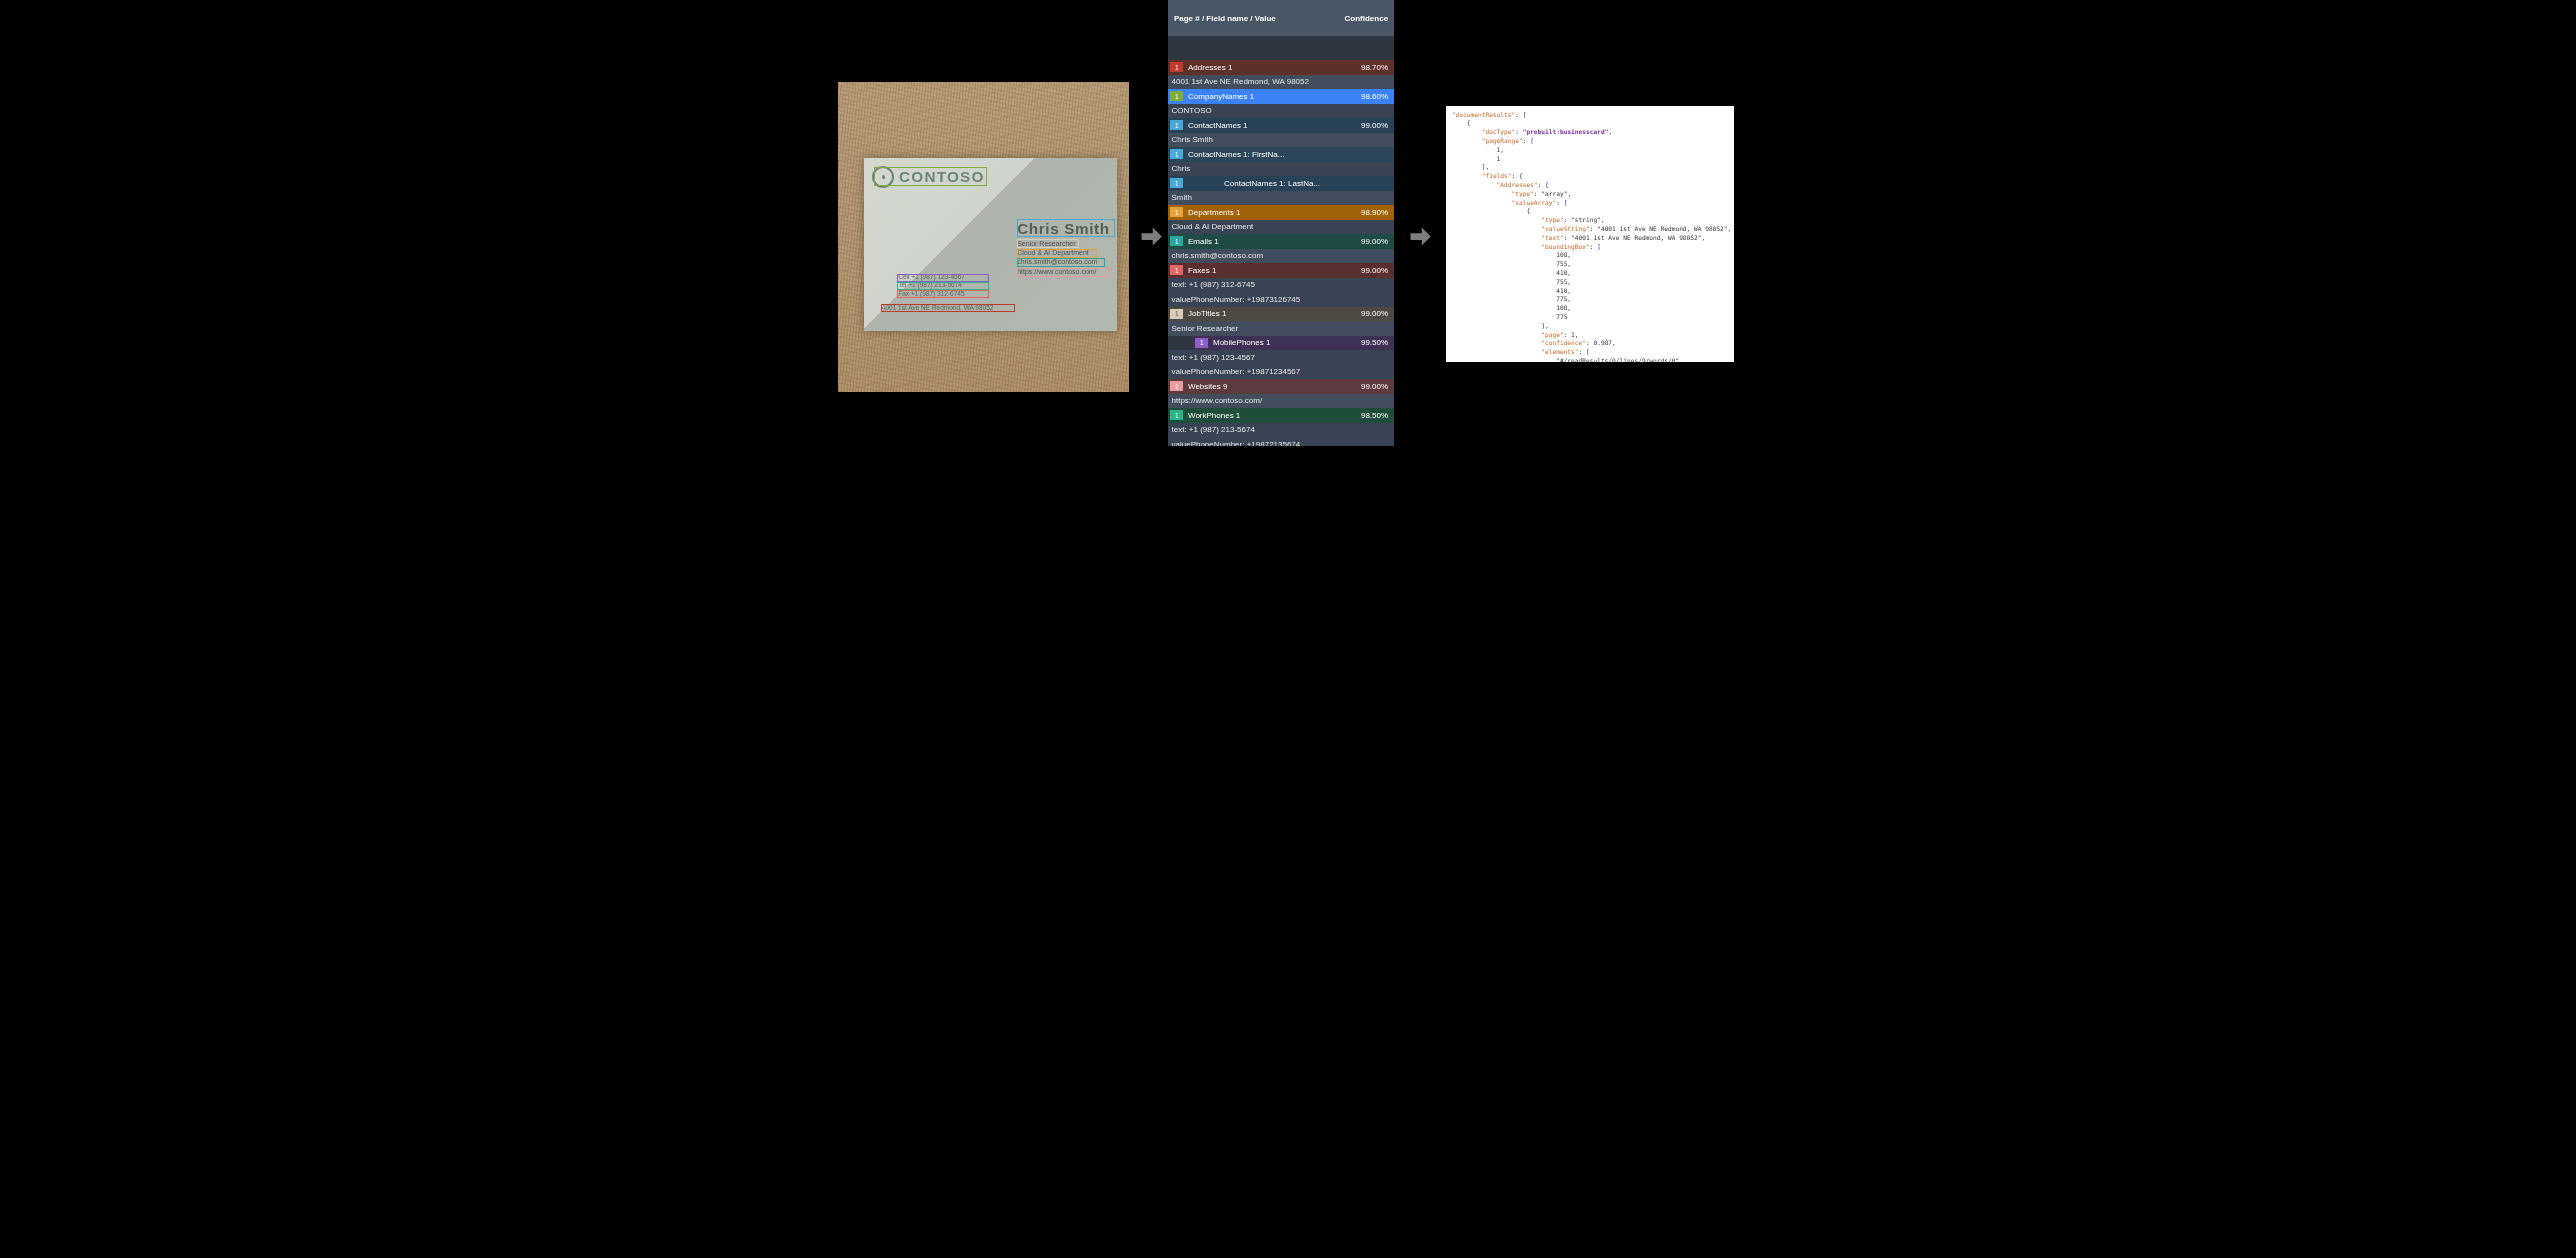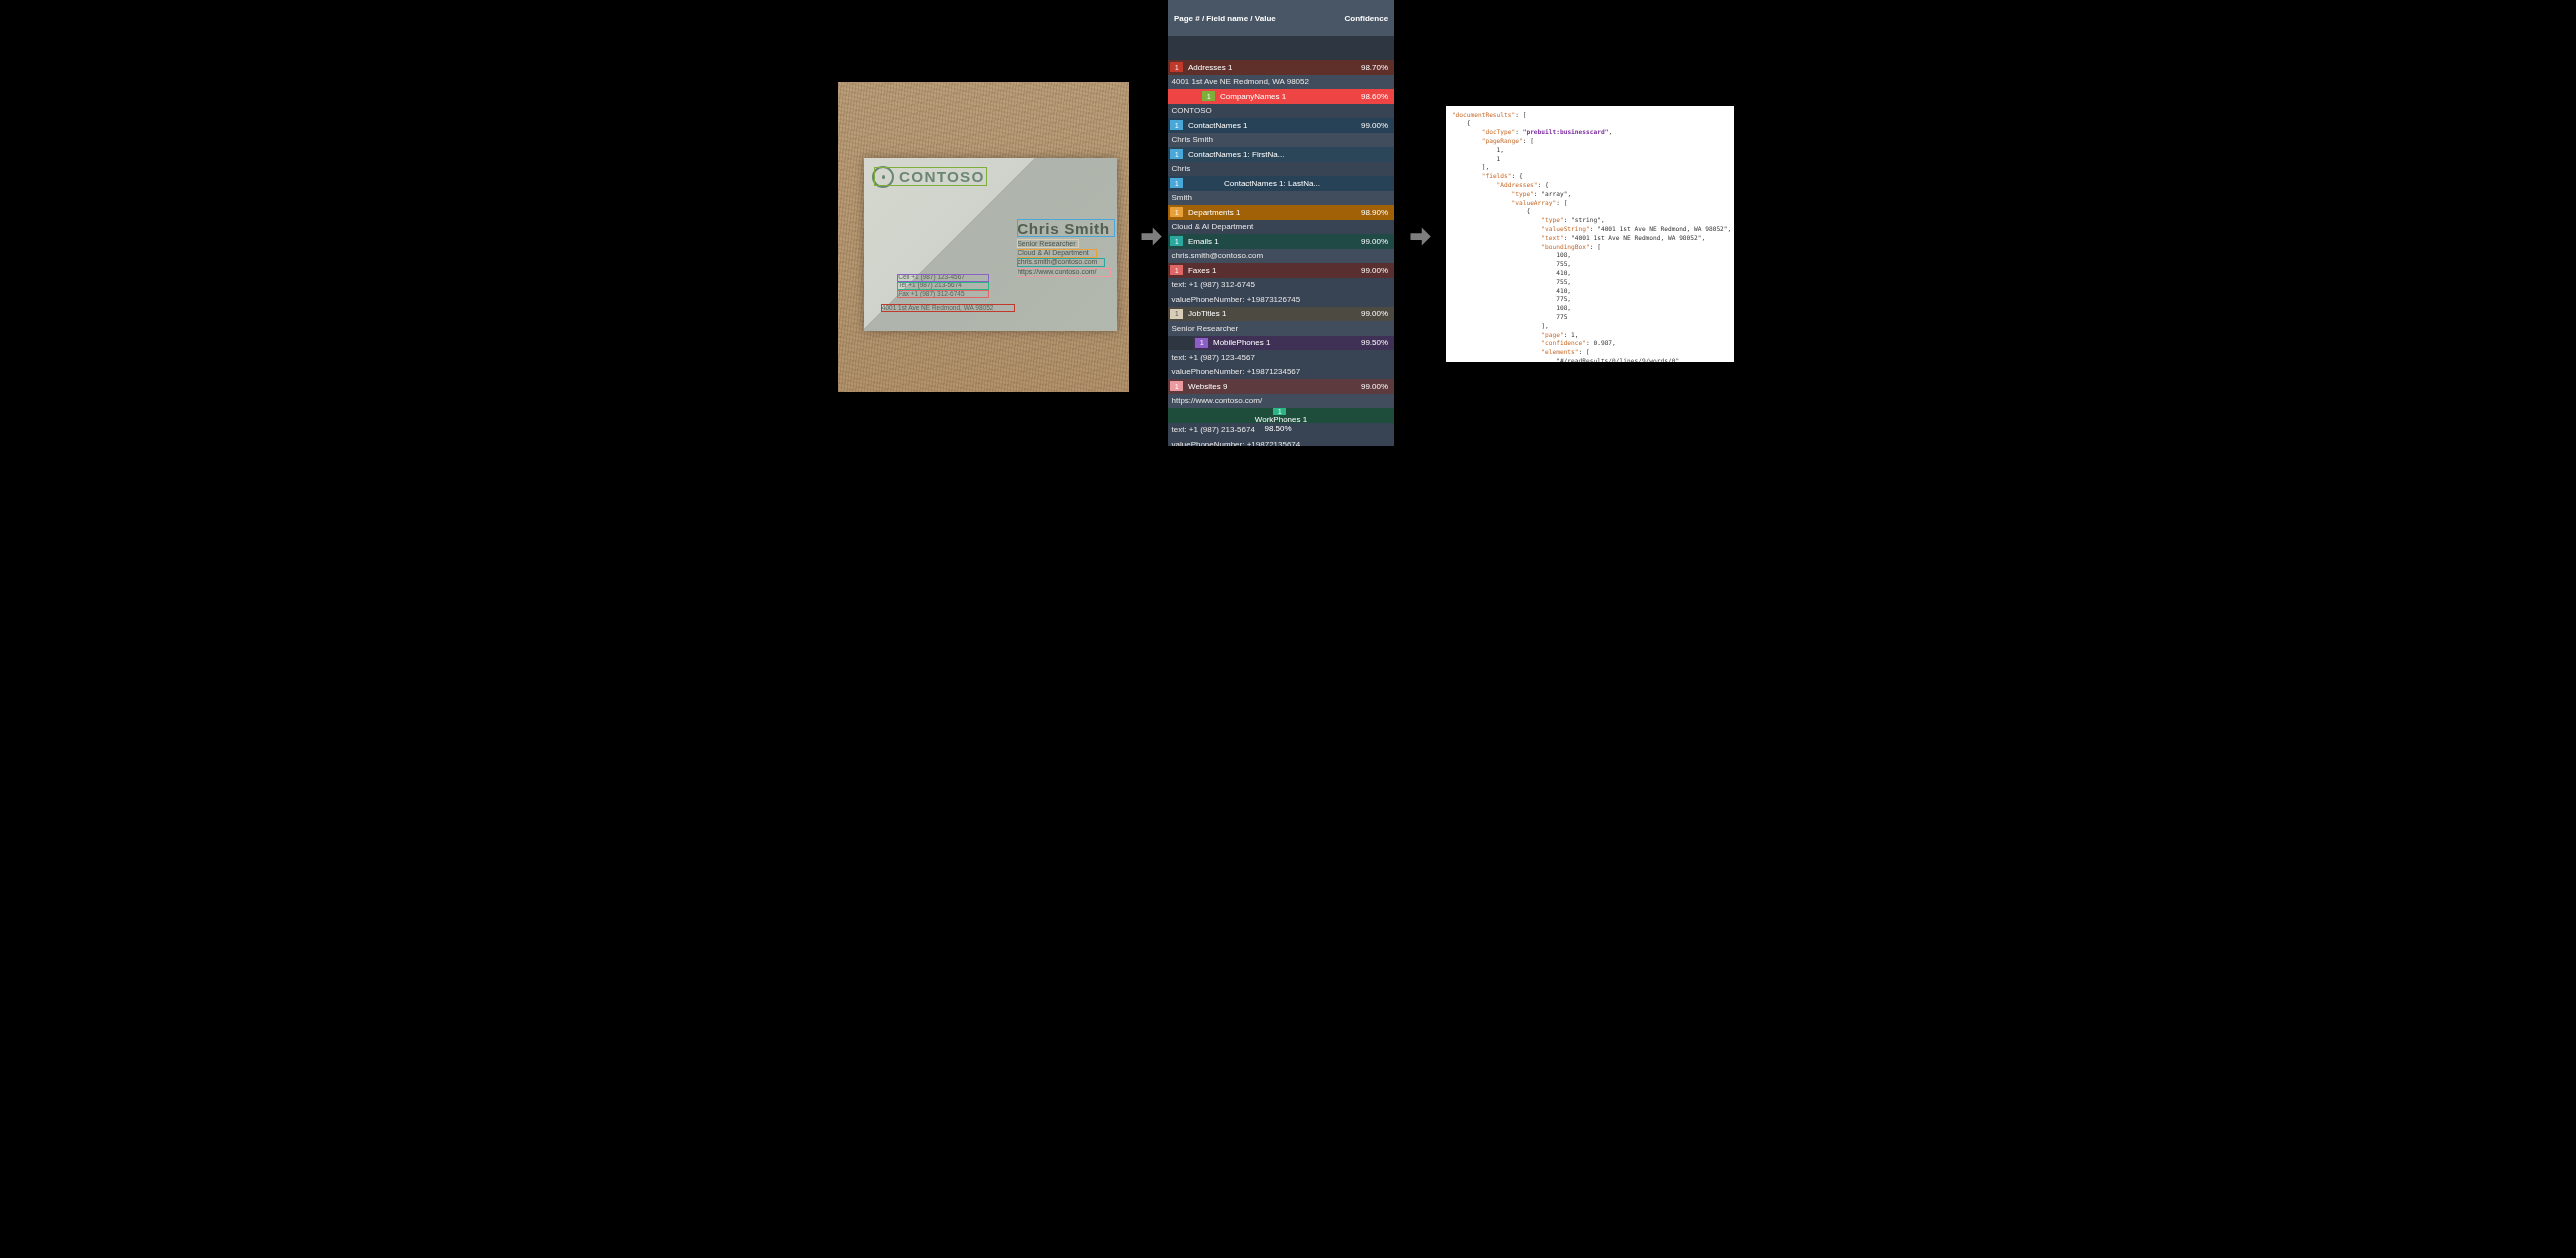--- a/index.html
+++ b/index.html
@@ -88,21 +88,21 @@
       <span>Page # / Field name / Value</span>
       <span>Confidence</span>
     </div>
     <div id="table-body">
         <div class="row" style="background: rgb(95, 47, 42); margin-top: 24px;">
           <div class="badge" style="background: rgb(192, 57, 43);">1</div>
           <div class="field">Addresses 1</div>
           <div class="conf">98.70%</div>
         </div>
         <div class="valrow" style="background: rgb(65, 76, 92);">4001 1st Ave NE Redmond, WA 98052</div>
-        <div class="row" style="background: #ef4444; padding-left: 32px;">
+        <div class="row" style="background: #3b82f6;">
           <div class="badge" style="background: rgb(125, 175, 58);">1</div>
           <div class="field">CompanyNames 1</div>
           <div class="conf">98.60%</div>
         </div>
         <div class="valrow" style="background: rgb(56, 67, 84);">CONTOSO</div>
         <div class="row" style="background: rgb(39, 65, 86);">
           <div class="badge" style="background: rgb(74, 168, 216);">1</div>
           <div class="field">ContactNames 1</div>
           <div class="conf">99.00%</div>
         </div>
@@ -150,21 +150,21 @@
           <div class="conf">99.50%</div>
         </div>
         <div class="valrow" style="background: rgb(56, 67, 84);">text: +1 (987) 123-4567</div>
         <div class="valrow" style="background: rgb(56, 67, 84);">valuePhoneNumber: +19871234567</div>
         <div class="row" style="background: rgb(93, 58, 62);">
           <div class="badge" style="background: rgb(235, 154, 160);">1</div>
           <div class="field">Websites 9</div>
           <div class="conf">99.00%</div>
         </div>
         <div class="valrow" style="background: rgb(65, 76, 92);">https://www.contoso.com/</div>
-        <div class="row" style="background: rgb(30, 77, 60); flex-direction: column;">
+        <div class="row" style="background: rgb(30, 77, 60);">
           <div class="badge" style="background: rgb(42, 181, 135);">1</div>
           <div class="field">WorkPhones 1</div>
           <div class="conf">98.50%</div>
         </div>
         <div class="valrow" style="background: rgb(56, 67, 84);">text: +1 (987) 213-5674</div>
         <div class="valrow" style="background: rgb(56, 67, 84);">valuePhoneNumber: +19872135674</div>
       </div>
   </div>
 
   <div class="arrow" style="left:576px;top:223px">

